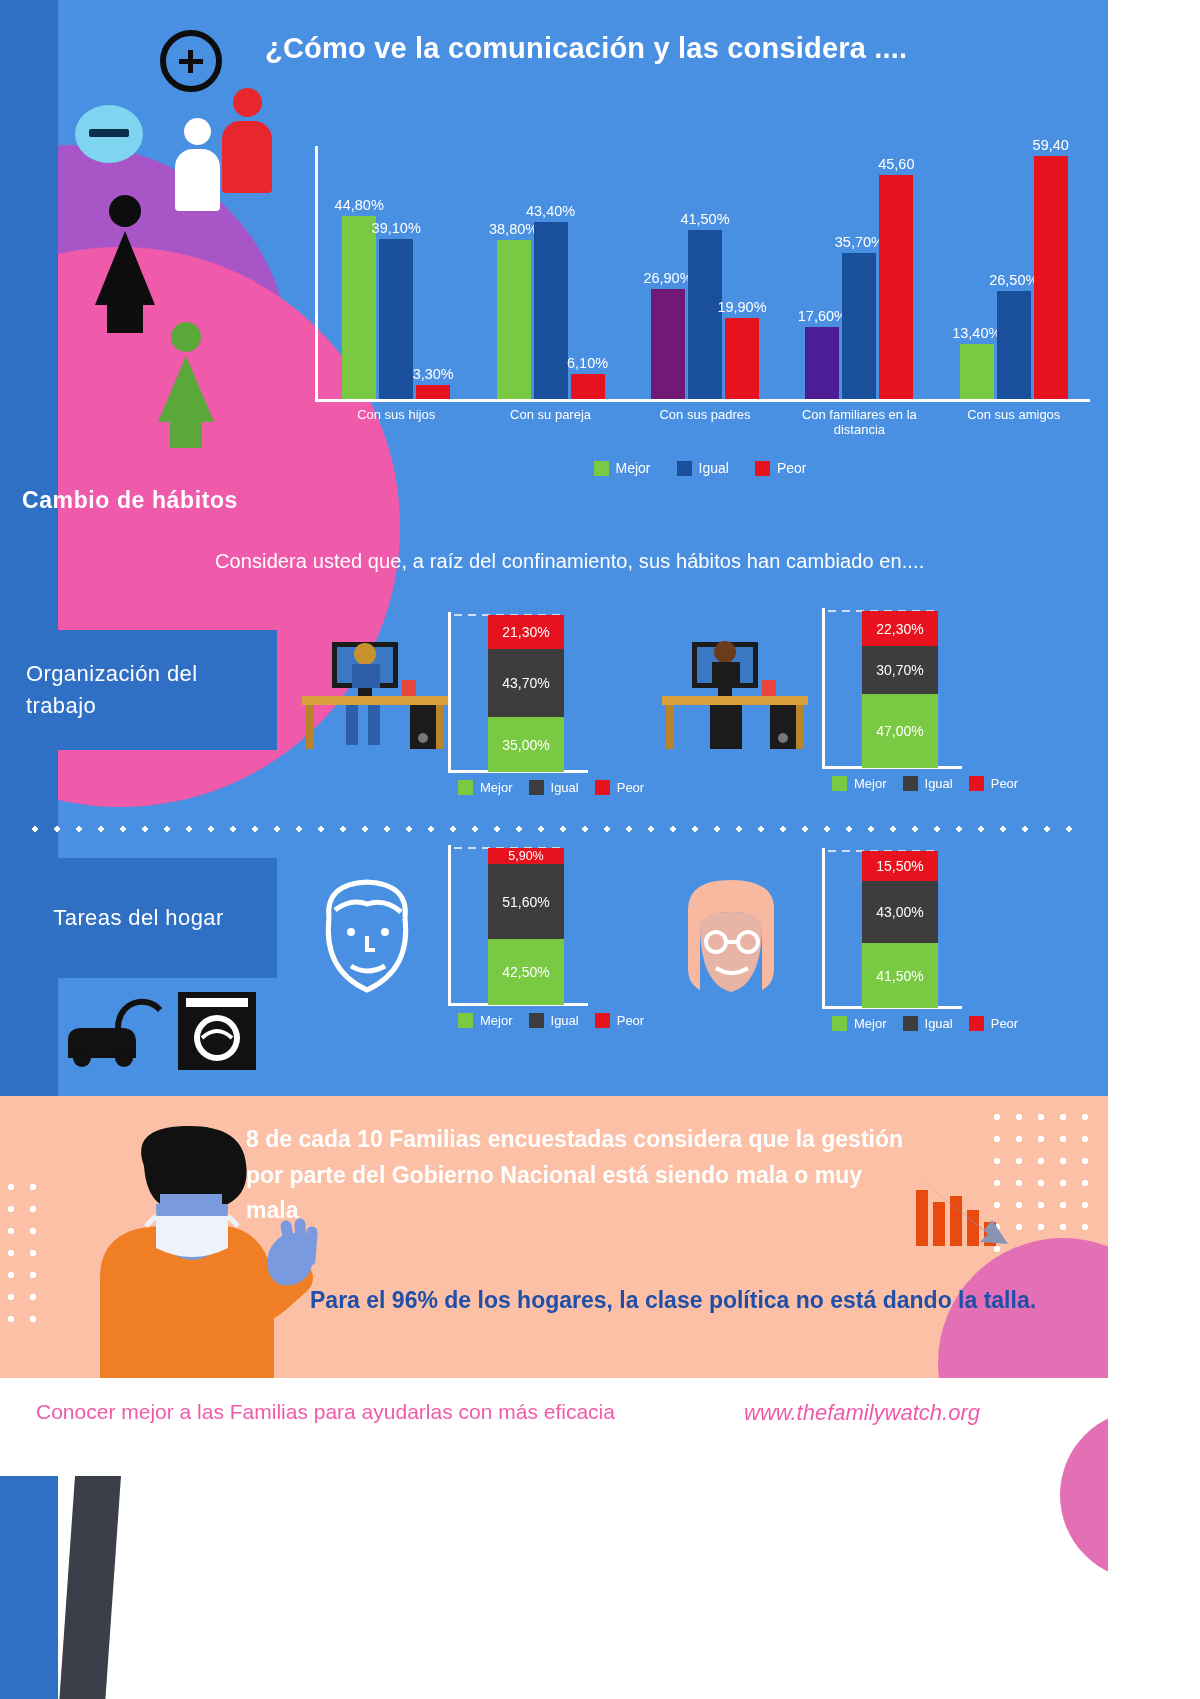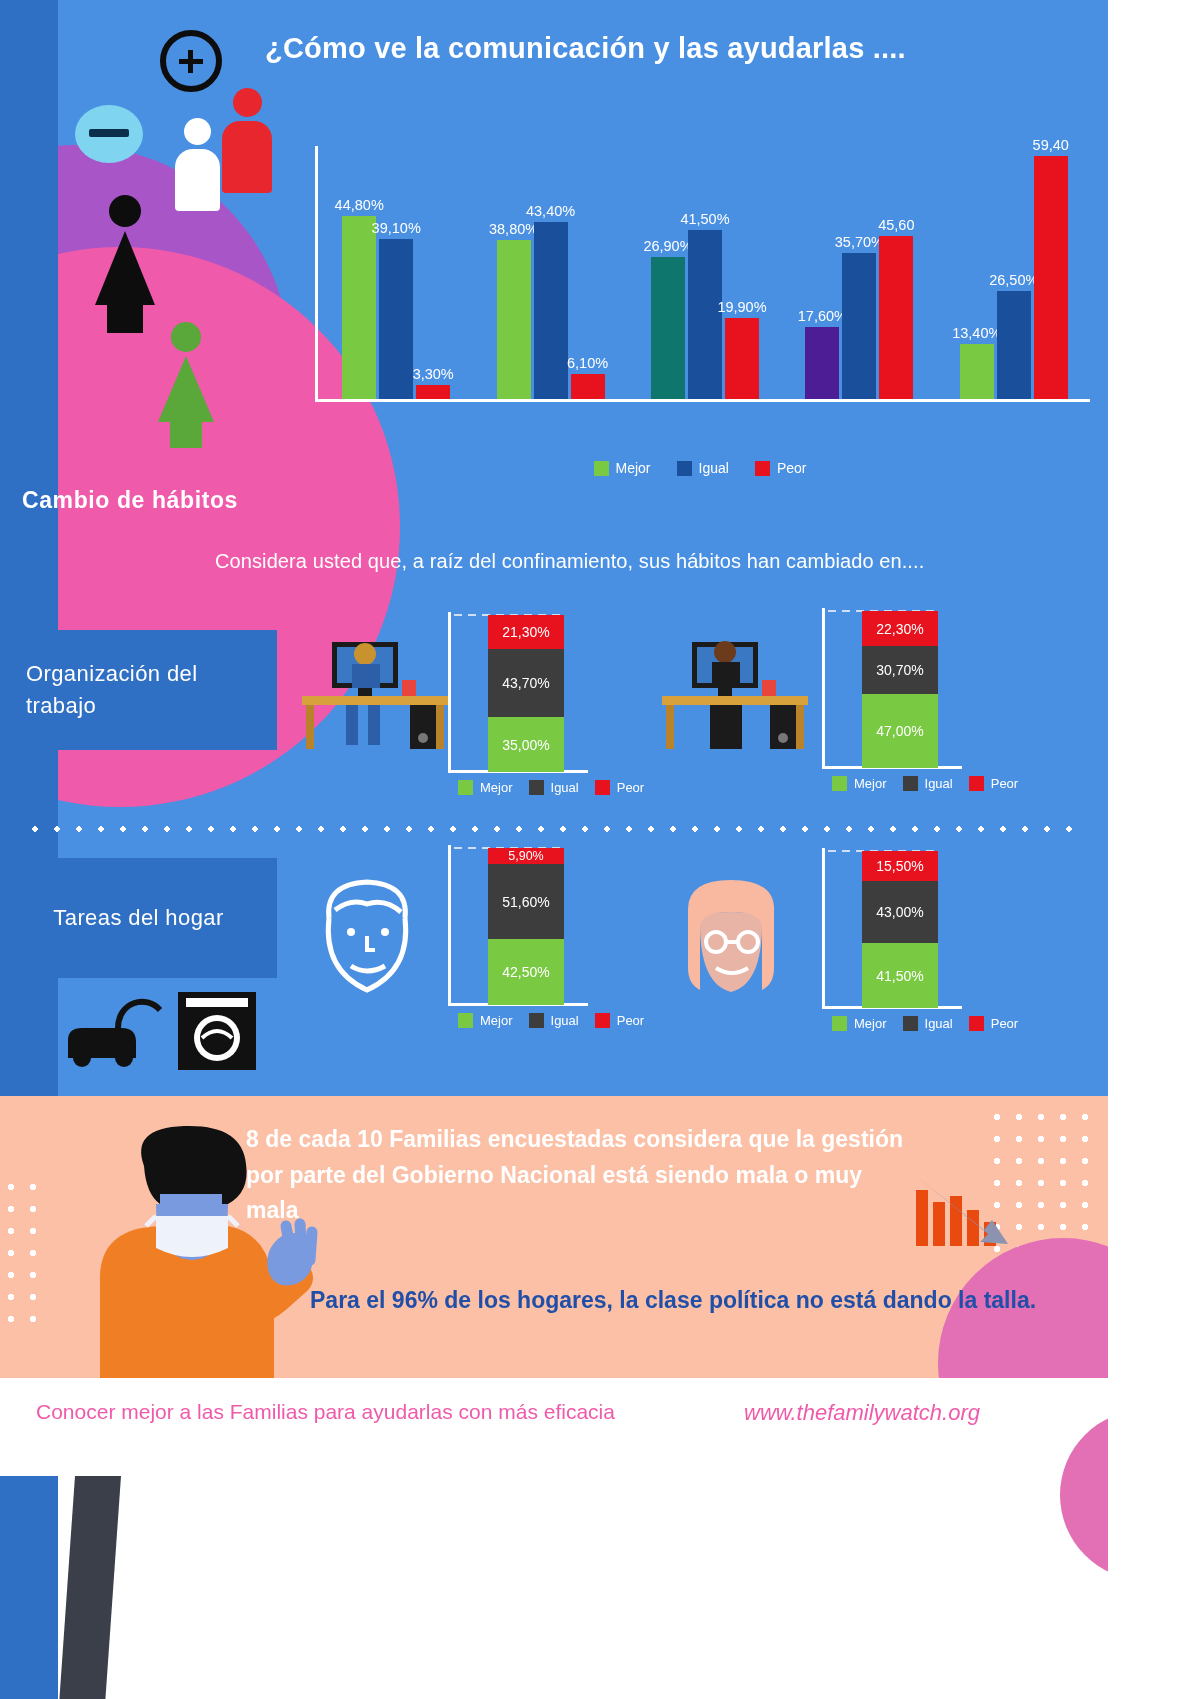--- a/index.html
+++ b/index.html
@@ -240,21 +240,21 @@
     <div class="head"></div>
       <div class="skirt"></div>
       <div class="legs"></div>
   </div>
   <div class="person p-green">
     <div class="head"></div>
       <div class="skirt"></div>
       <div class="legs"></div>
   </div>
 
-  <div class="headline">¿Cómo ve la comunicación y las ayudarlas ....</div>
+  <div class="headline">¿Cómo ve la comunicación y las considera ....</div>
 
   <div class="gchart">
     <div class="g-axis-y"></div>
     <div class="g-axis-x"></div>
 
     <div class="g-groups">
 
       <div class="g-group">
         <div class="g-bar" style="height:183px;background:#7ac943">
           <span class="val">44,80%</span>
@@ -273,56 +273,63 @@
           </div>
         <div class="g-bar" style="height:177px;background:#1a4f9c">
           <span class="val">43,40%</span>
           </div>
         <div class="g-bar" style="height:25px;background:#e8111e">
           <span class="val">6,10%</span>
           </div>
       </div>
 
       <div class="g-group">
-        <div class="g-bar" style="height:142px;background:#0f766e">
+        <div class="g-bar" style="height:110px;background:#701a75">
           <span class="val">26,90%</span>
           </div>
         <div class="g-bar" style="height:169px;background:#1a4f9c">
           <span class="val">41,50%</span>
           </div>
         <div class="g-bar" style="height:81px;background:#e8111e">
           <span class="val">19,90%</span>
           </div>
       </div>
 
       <div class="g-group">
         <div class="g-bar" style="height:72px;background:#4c1d95">
           <span class="val">17,60%</span>
           </div>
         <div class="g-bar" style="height:146px;background:#1a4f9c">
           <span class="val">35,70%</span>
           </div>
-        <div class="g-bar" style="height:163px;background:#e8111e">
+        <div class="g-bar" style="height:224px;background:#e8111e">
           <span class="val">45,60</span>
           </div>
       </div>
 
       <div class="g-group">
         <div class="g-bar" style="height:55px;background:#7ac943">
           <span class="val">13,40%</span>
           </div>
         <div class="g-bar" style="height:108px;background:#1a4f9c">
           <span class="val">26,50%</span>
           </div>
         <div class="g-bar" style="height:243px;background:#e8111e">
           <span class="val">59,40</span>
           </div>
       </div>
     </div>
 
+    <div class="g-labels">
+      <span>Con sus hijos</span>
+      <span>Con su pareja</span>
+      <span>Con sus padres</span>
+      <span>Con familiares en la distancia</span>
+      <span>Con sus amigos</span>
+    </div>
 
     <div class="g-legend">
       <span class="lg-item">
         <i class="sw" style="background:#7ac943"></i>
         <em style="font-style:normal">Mejor</em>
       </span>
       <span class="lg-item">
         <i class="sw" style="background:#1a4f9c"></i>
         <em style="font-style:normal">Igual</em>
       </span>

